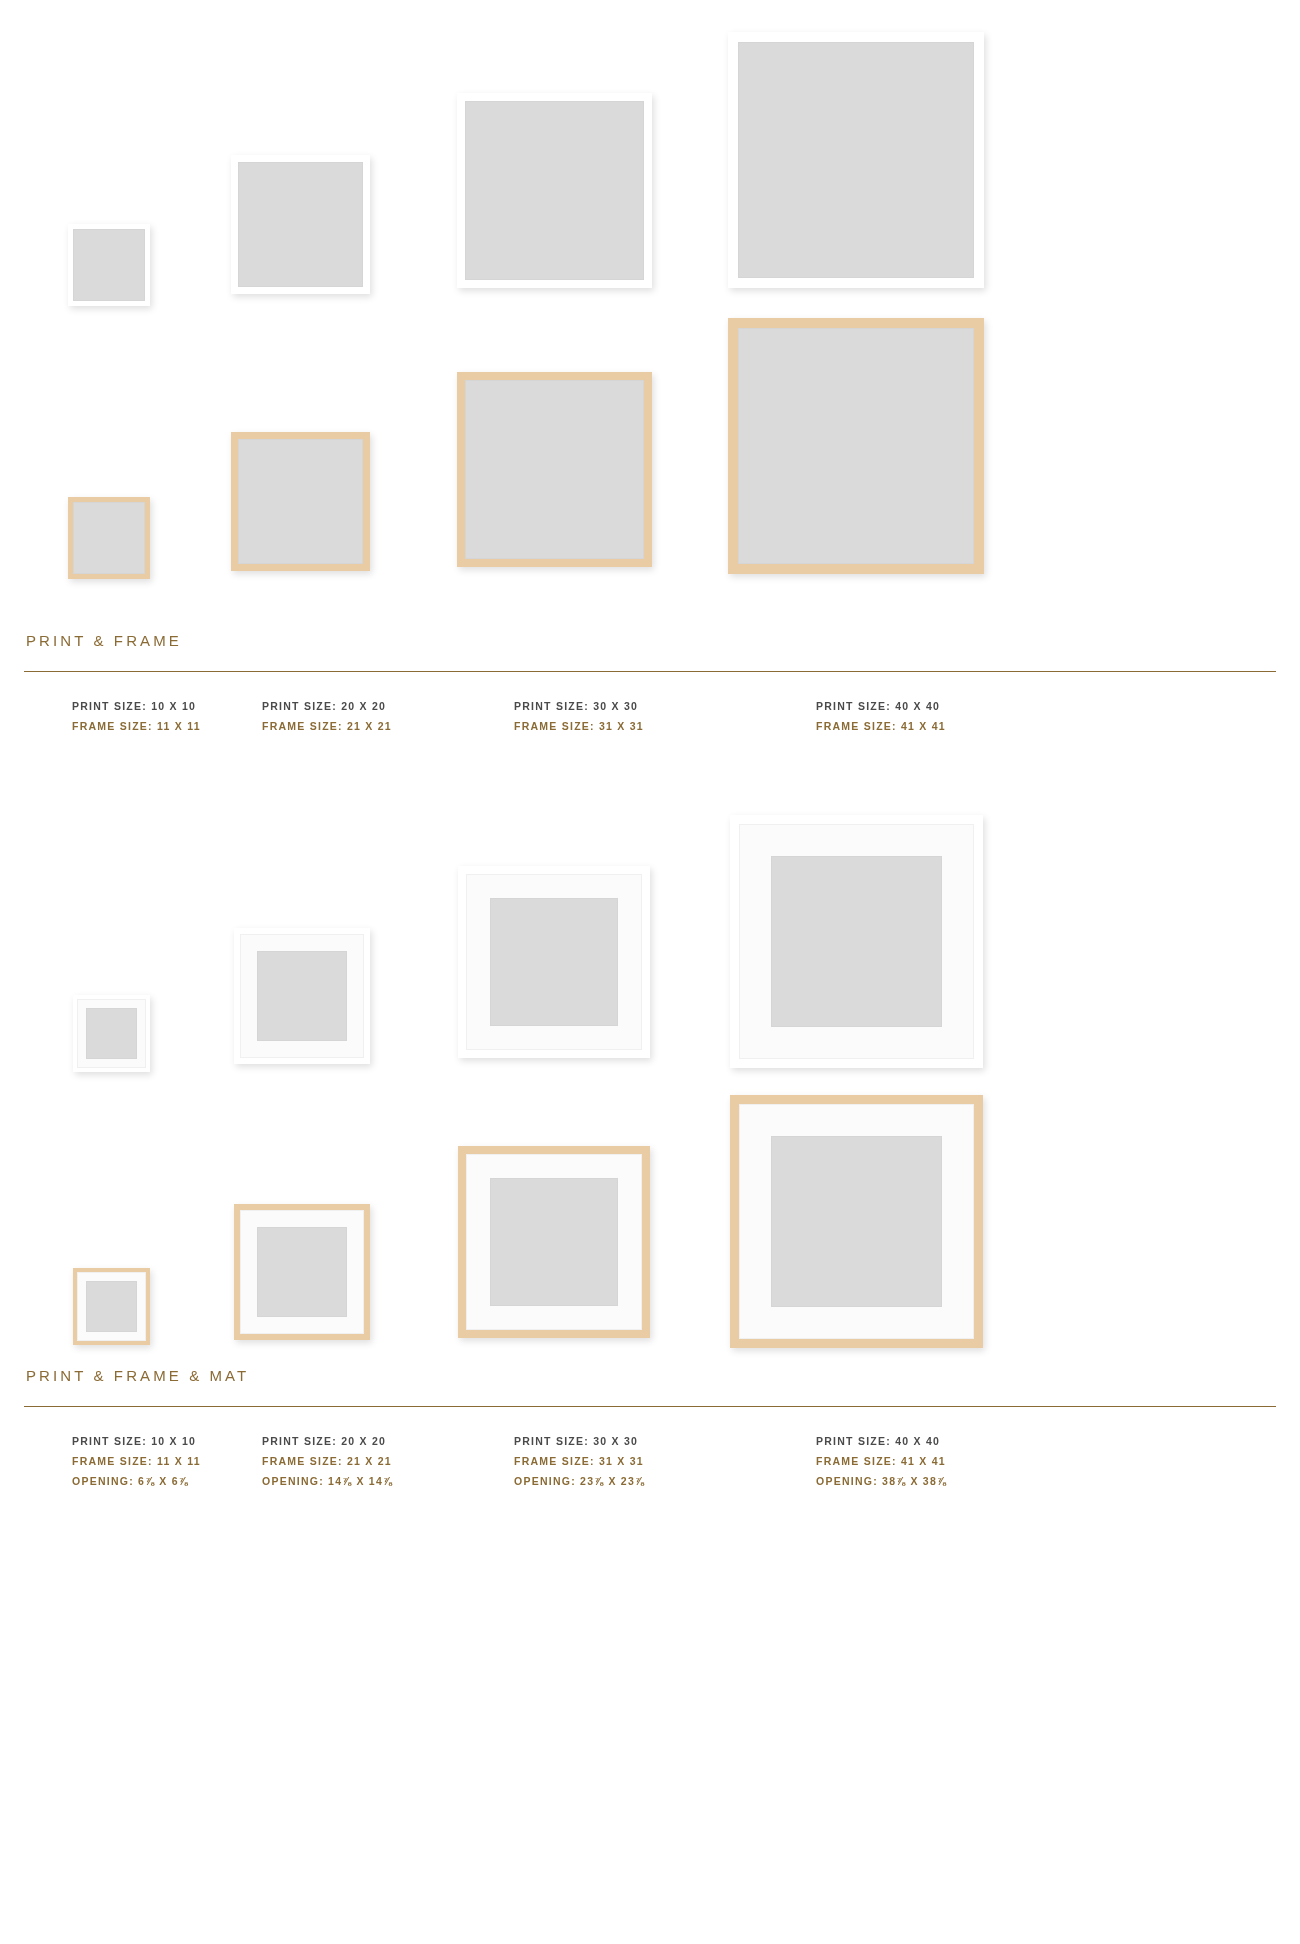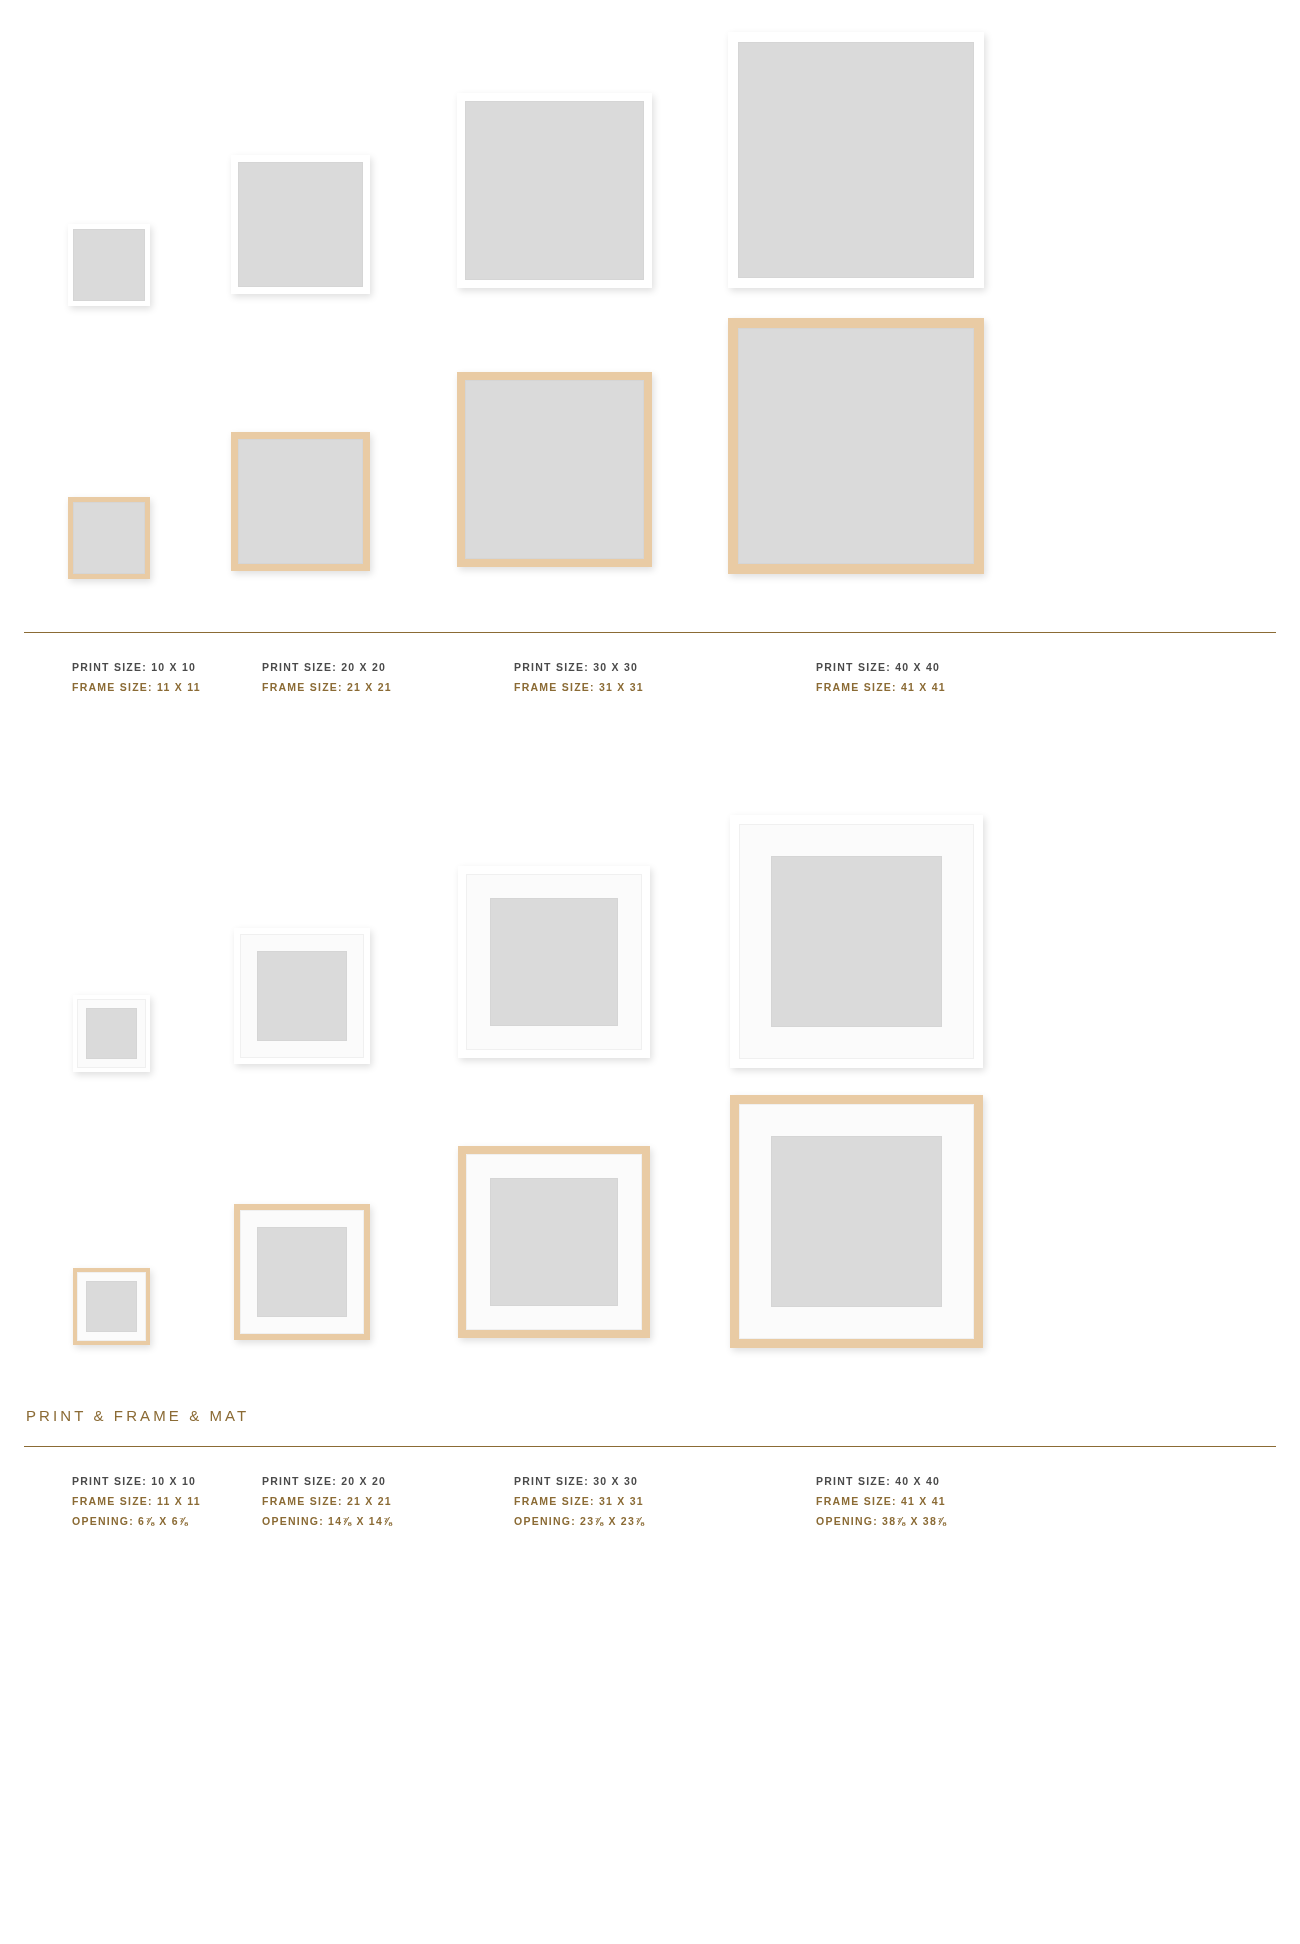--- a/index.html
+++ b/index.html
@@ -173,20 +173,21 @@
         </div>
       </div>
       <div class="frame wood" aria-label="40 x 40 wood frame with mat" style="left: 730px; top: 1095px; width: 253px; height: 253px; border-width: 9px; border-color: rgb(233, 203, 164); background: linear-gradient(135deg, rgb(242, 220, 192) 0%, rgb(233, 203, 164) 45%, rgb(220, 184, 140) 100%);">
         <div class="mat" style="background: rgb(251, 251, 251);">
           <div class="print" style="background: rgb(218, 218, 218); inset: 32px;"></div>
         </div>
       </div>
     </div>
 
   <div class="section-block" id="section-0" style="top: 632px;">
+    <h2 class="section-title">PRINT &amp; FRAME</h2>
     <div class="rule"></div>
     <div class="caption-row">
         <div class="caption" style="left: 48px;">
           <div class="line print-size">PRINT SIZE: 10 X 10</div>
           <div class="line frame-size">FRAME SIZE: 11 X 11</div>
         </div>
         <div class="caption" style="left: 238px;">
           <div class="line print-size">PRINT SIZE: 20 X 20</div>
           <div class="line frame-size">FRAME SIZE: 21 X 21</div>
         </div>
@@ -194,21 +195,21 @@
           <div class="line print-size">PRINT SIZE: 30 X 30</div>
           <div class="line frame-size">FRAME SIZE: 31 X 31</div>
         </div>
         <div class="caption" style="left: 792px;">
           <div class="line print-size">PRINT SIZE: 40 X 40</div>
           <div class="line frame-size">FRAME SIZE: 41 X 41</div>
         </div>
       </div>
   </div>
 
-  <div class="section-block" id="section-1" style="top: 1407px;">
+  <div class="section-block" id="section-1" style="top: 1367px;">
     <h2 class="section-title">PRINT &amp; FRAME &amp; MAT</h2>
     <div class="rule"></div>
     <div class="caption-row">
         <div class="caption" style="left: 48px;">
           <div class="line print-size">PRINT SIZE: 10 X 10</div>
           <div class="line frame-size">FRAME SIZE: 11 X 11</div>
           <div class="line opening">OPENING: 6⅞ X 6⅞</div>
         </div>
         <div class="caption" style="left: 238px;">
           <div class="line print-size">PRINT SIZE: 20 X 20</div>

